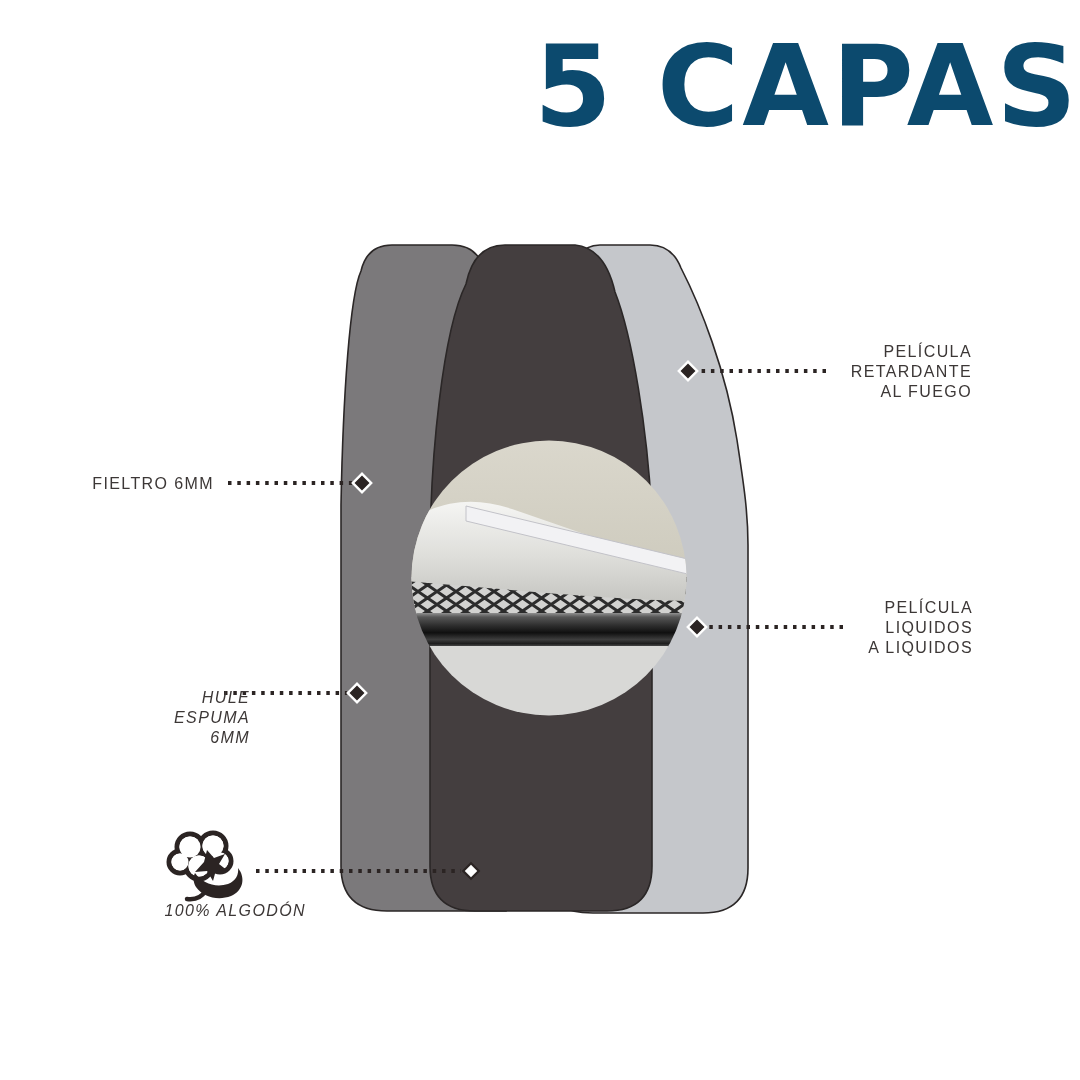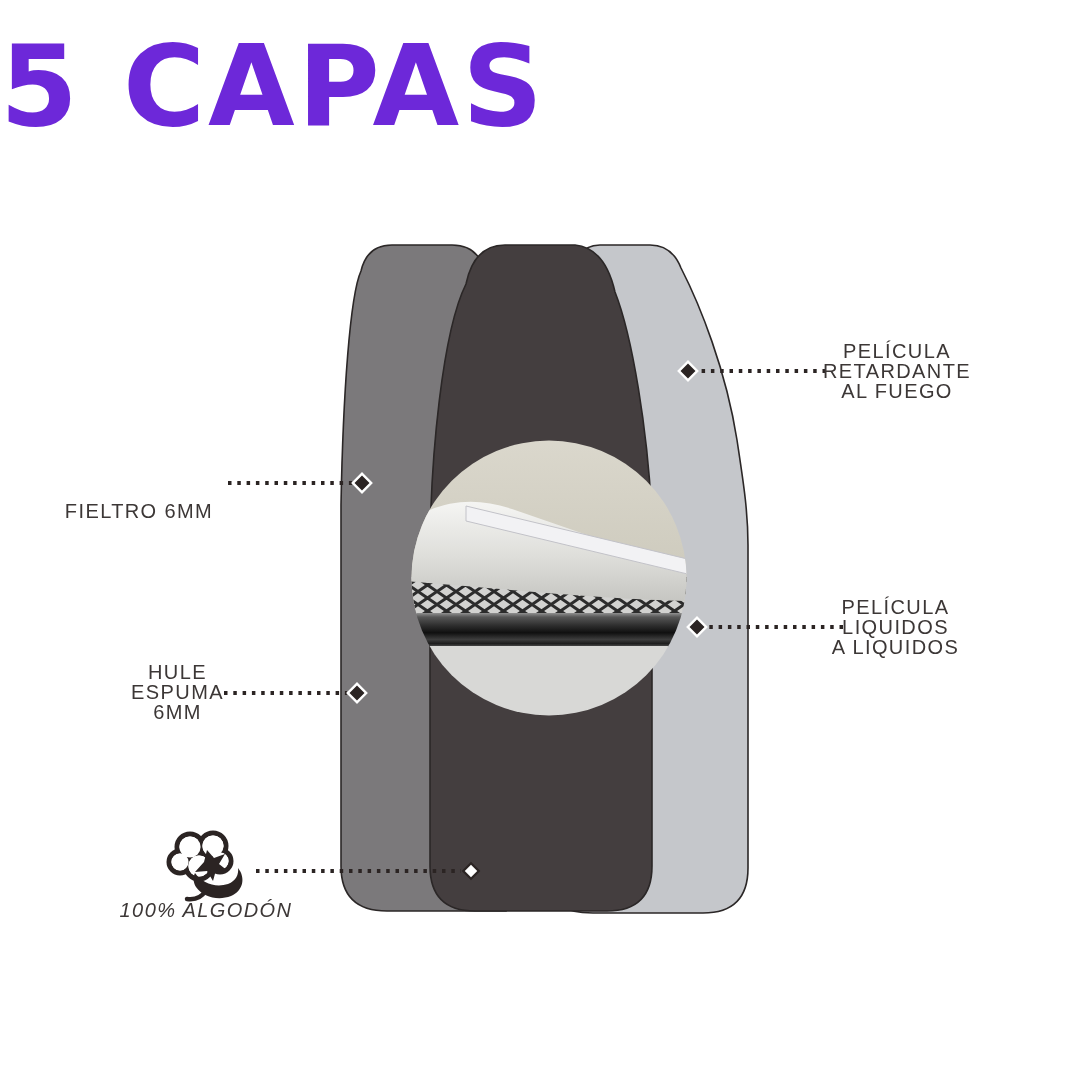--- a/index.html
+++ b/index.html
@@ -7,39 +7,39 @@
     position:relative;
     width:1080px;height:1080px;
     background:#ffffff;
     font-family:"Liberation Sans", sans-serif;
     overflow:hidden;
   }
   .title{
     position:absolute;
     top:30px;left:0;width:100%;
     margin:0;
-    text-align:left;
+    text-align:right;
     font-family:"DejaVu Sans", sans-serif;
     font-size:112px;
     font-weight:bold;
     letter-spacing:3px;
     line-height:1.0;
-    color:#6d28d9;
+    color:#0c4a6e;
   }
   .diagram{
     position:absolute;
     top:0;left:0;width:1080px;height:1080px;
   }
   .label{
     position:absolute;
     color:#3c3736;
-    font-size:20px;
+    font-size:16px;
     letter-spacing:1.4px;
     line-height:19.8px;
-    text-align:center;
+    text-align:right;
     white-space:nowrap;
   }
   .label div{white-space:nowrap;}
 </style>
 </head>
 <body>
 
 <div class="canvas">
 
   <h1 class="title">5 CAPAS</h1>
@@ -129,31 +129,31 @@
       <path fill="none" stroke="#2b2423" stroke-width="4.5" stroke-linecap="round" d="M206 890 C202 897 195 900 187 899"></path>
     </g>
   </svg>
 
   <div class="label" style="left:822px;top:342px;width:150px;">
     <div>PELÍCULA</div>
     <div>RETARDANTE</div>
     <div>AL FUEGO</div>
   </div>
 
-  <div class="label" style="left:64px;top:474px;width:150px;margin-top:28px;">
+  <div class="label" style="left:64px;top:474px;width:150px;">
     <div>FIELTRO 6MM</div>
   </div>
 
   <div class="label" style="left:818px;top:598px;width:155px;">
     <div>PELÍCULA</div>
     <div>LIQUIDOS</div>
     <div>A LIQUIDOS</div>
   </div>
 
-  <div class="label" style="left:105px;top:663px;width:145px;">
+  <div class="label" style="left:105px;top:688px;width:145px;font-style:italic;">
     <div>HULE</div>
     <div>ESPUMA</div>
     <div>6MM</div>
   </div>
 
   <div class="label" style="left:106px;top:901px;width:200px;font-style:italic;">
     <div>100% ALGODÓN</div>
   </div>
 
 </div>

